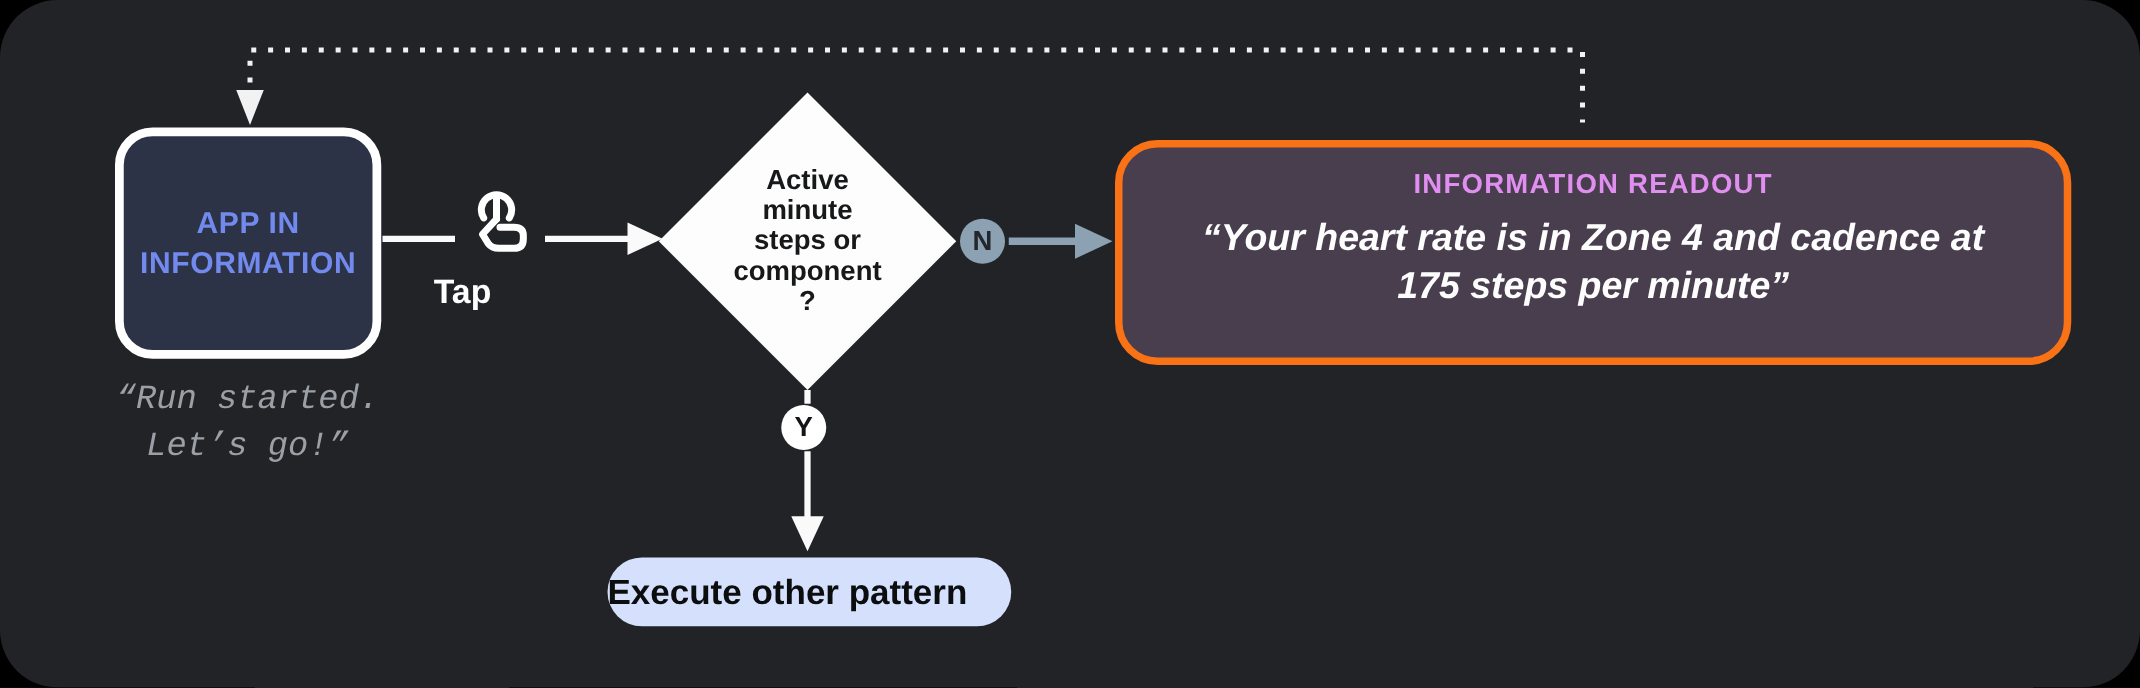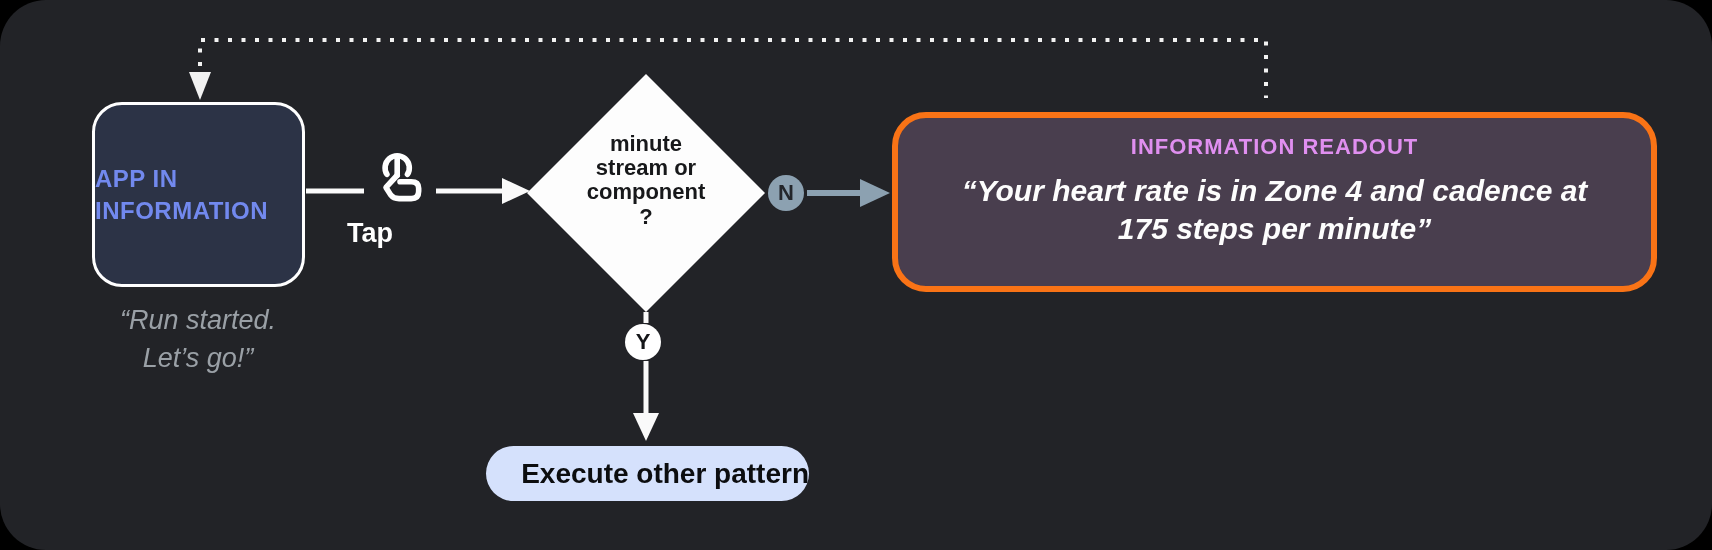--- a/index.html
+++ b/index.html
@@ -1,39 +1,39 @@
 <!DOCTYPE html>
 <html><head>
 <meta charset="utf-8">
 <style>
   html,body{margin:0;padding:0;background:#000;}
   body{font-family:"Liberation Sans","DejaVu Sans",sans-serif;}
   .canvas{position:relative;width:1712px;height:550px;background:#222327;border-radius:46px;overflow:hidden;}
   .layer{position:absolute;left:0;top:0;width:1712px;height:550px;pointer-events:none;}
   .node,.txt{position:absolute;box-sizing:border-box;z-index:2;}
 
-  .app-box{left:92px;top:102px;width:213px;height:185px;background:#2c3346;border:3px solid #ffffff;border-radius:30px;display:flex;flex-direction:column;align-items:flex-start;justify-content:center;}
+  .app-box{left:92px;top:102px;width:213px;height:185px;background:#2c3346;border:7px solid #ffffff;border-radius:30px;display:flex;flex-direction:column;align-items:center;justify-content:center;}
   .app-box .lbl{color:#7289ee;font-weight:bold;font-size:24px;letter-spacing:.5px;line-height:1.3;text-align:center;}
 
-  .caption{left:38px;top:302px;width:320px;text-align:center;color:#9aa0a6;font-style:italic;font-size:27px;line-height:1.4;}
+  .caption{left:38px;top:302px;width:320px;text-align:center;color:#9aa0a6;font-style:italic;font-size:27px;line-height:1.4;font-family:Liberation Mono, monospace;}
 
   .tap-label{left:347px;top:218px;width:110px;color:#fff;font-weight:bold;font-size:27px;}
   .tap-icon{position:absolute;left:372px;top:146px;z-index:2;}
 
   .decision-text{left:546px;top:132px;width:200px;text-align:center;color:#17181a;font-weight:bold;font-size:22px;line-height:1.1;}
 
   .badge{width:36px;height:36px;border-radius:50%;display:flex;align-items:center;justify-content:center;font-weight:bold;font-size:22px;z-index:3;}
   .badge-n{left:768px;top:175px;background:#8ca1b1;color:#23262b;}
   .badge-y{left:625px;top:324px;background:#ffffff;color:#141518;}
 
   .readout{left:892px;top:112px;width:765px;height:180px;background:#493e4e;border:6px solid #f97316;border-radius:34px;text-align:center;}
   .readout .title{margin-top:16px;color:#e08ff0;font-weight:bold;font-size:22px;letter-spacing:1px;}
   .readout .quote{margin-top:12px;color:#fdfdfd;font-weight:bold;font-style:italic;font-size:30px;line-height:1.27;}
 
-  .pill{left:486px;top:446px;width:323px;height:55px;background:#d5e1fc;border-radius:28px;display:flex;align-items:center;justify-content:flex-end;}
+  .pill{left:486px;top:446px;width:323px;height:55px;background:#d5e1fc;border-radius:28px;display:flex;align-items:center;justify-content:flex-start;}
   .pill .lbl{color:#0c0d0f;font-weight:bold;font-size:28px;white-space:nowrap;}
 </style>
 </head>
 <body>
 
 <div class="canvas">
 
   <svg class="layer" width="1712" height="550" viewBox="0 0 1712 550" xmlns="http://www.w3.org/2000/svg">
 
     <g>
@@ -71,22 +71,23 @@
   <svg class="tap-icon" width="56" height="66" viewBox="0 0 60 70">
     <g fill="none" stroke="#ffffff" stroke-width="6" stroke-linecap="round" stroke-linejoin="round">
       <path d="M16 30 A13 13 0 1 1 38 30"></path>
       <path d="M27 13 V31"></path>
       <path d="M27 31 L15 44 L20 52 Q23 56 29 56 H42 Q50 56 50 48 V45 Q50 38 42 38 H30"></path>
     </g>
   </svg>
   <div class="txt tap-label">Tap</div>
 
   <div class="txt decision-text">
+    <div>Active</div>
     <div>minute</div>
-    <div>stream or</div>
+    <div>steps or</div>
     <div>component</div>
     <div>?</div>
   </div>
 
   <div class="node badge badge-n">N</div>
   <div class="node badge badge-y">Y</div>
 
   <div class="node readout">
     <div class="title">INFORMATION READOUT</div>
     <div class="quote">

